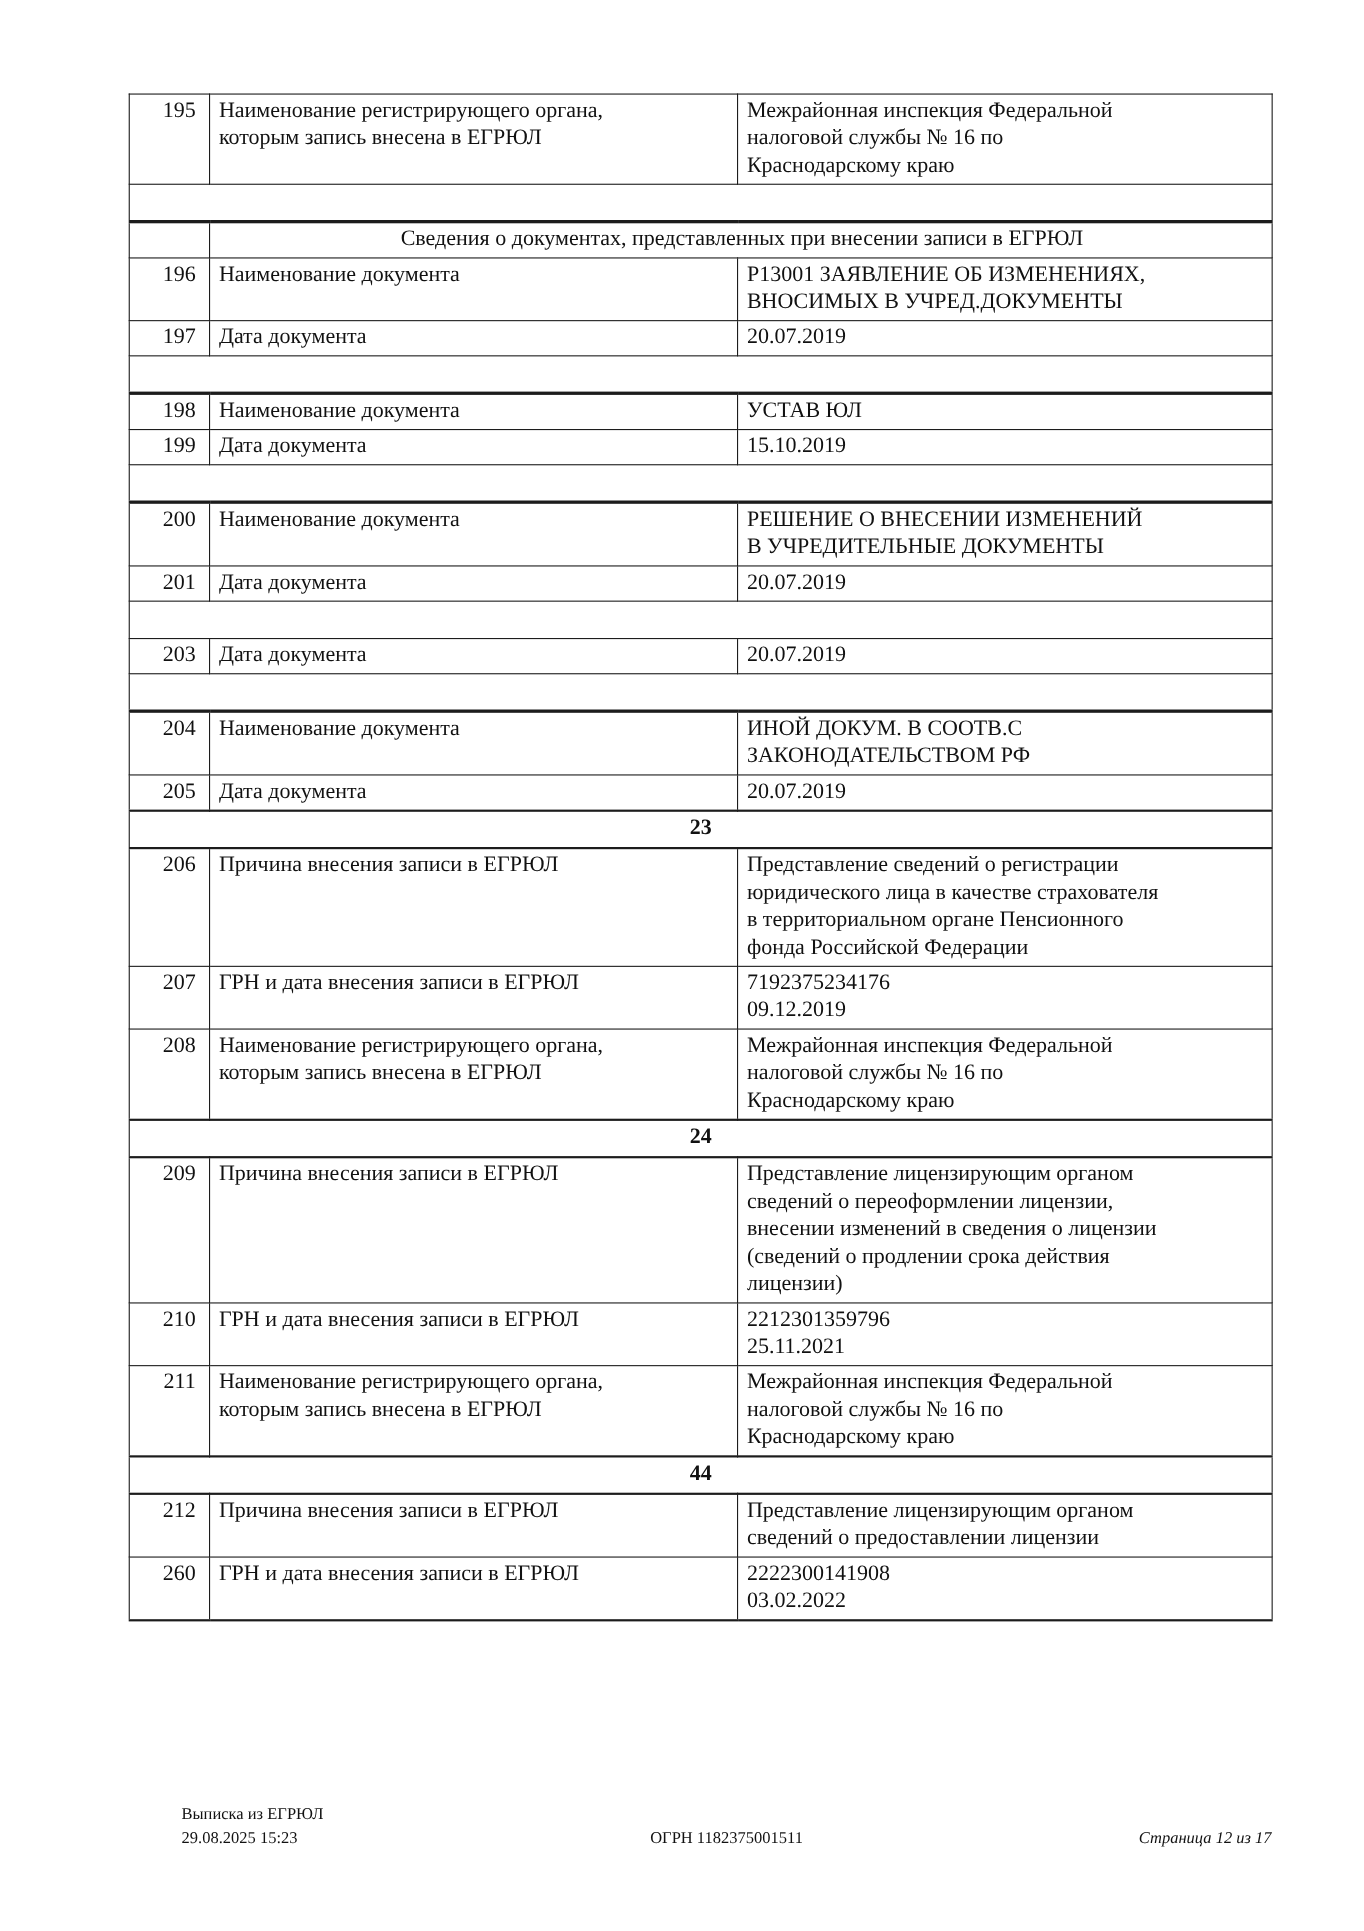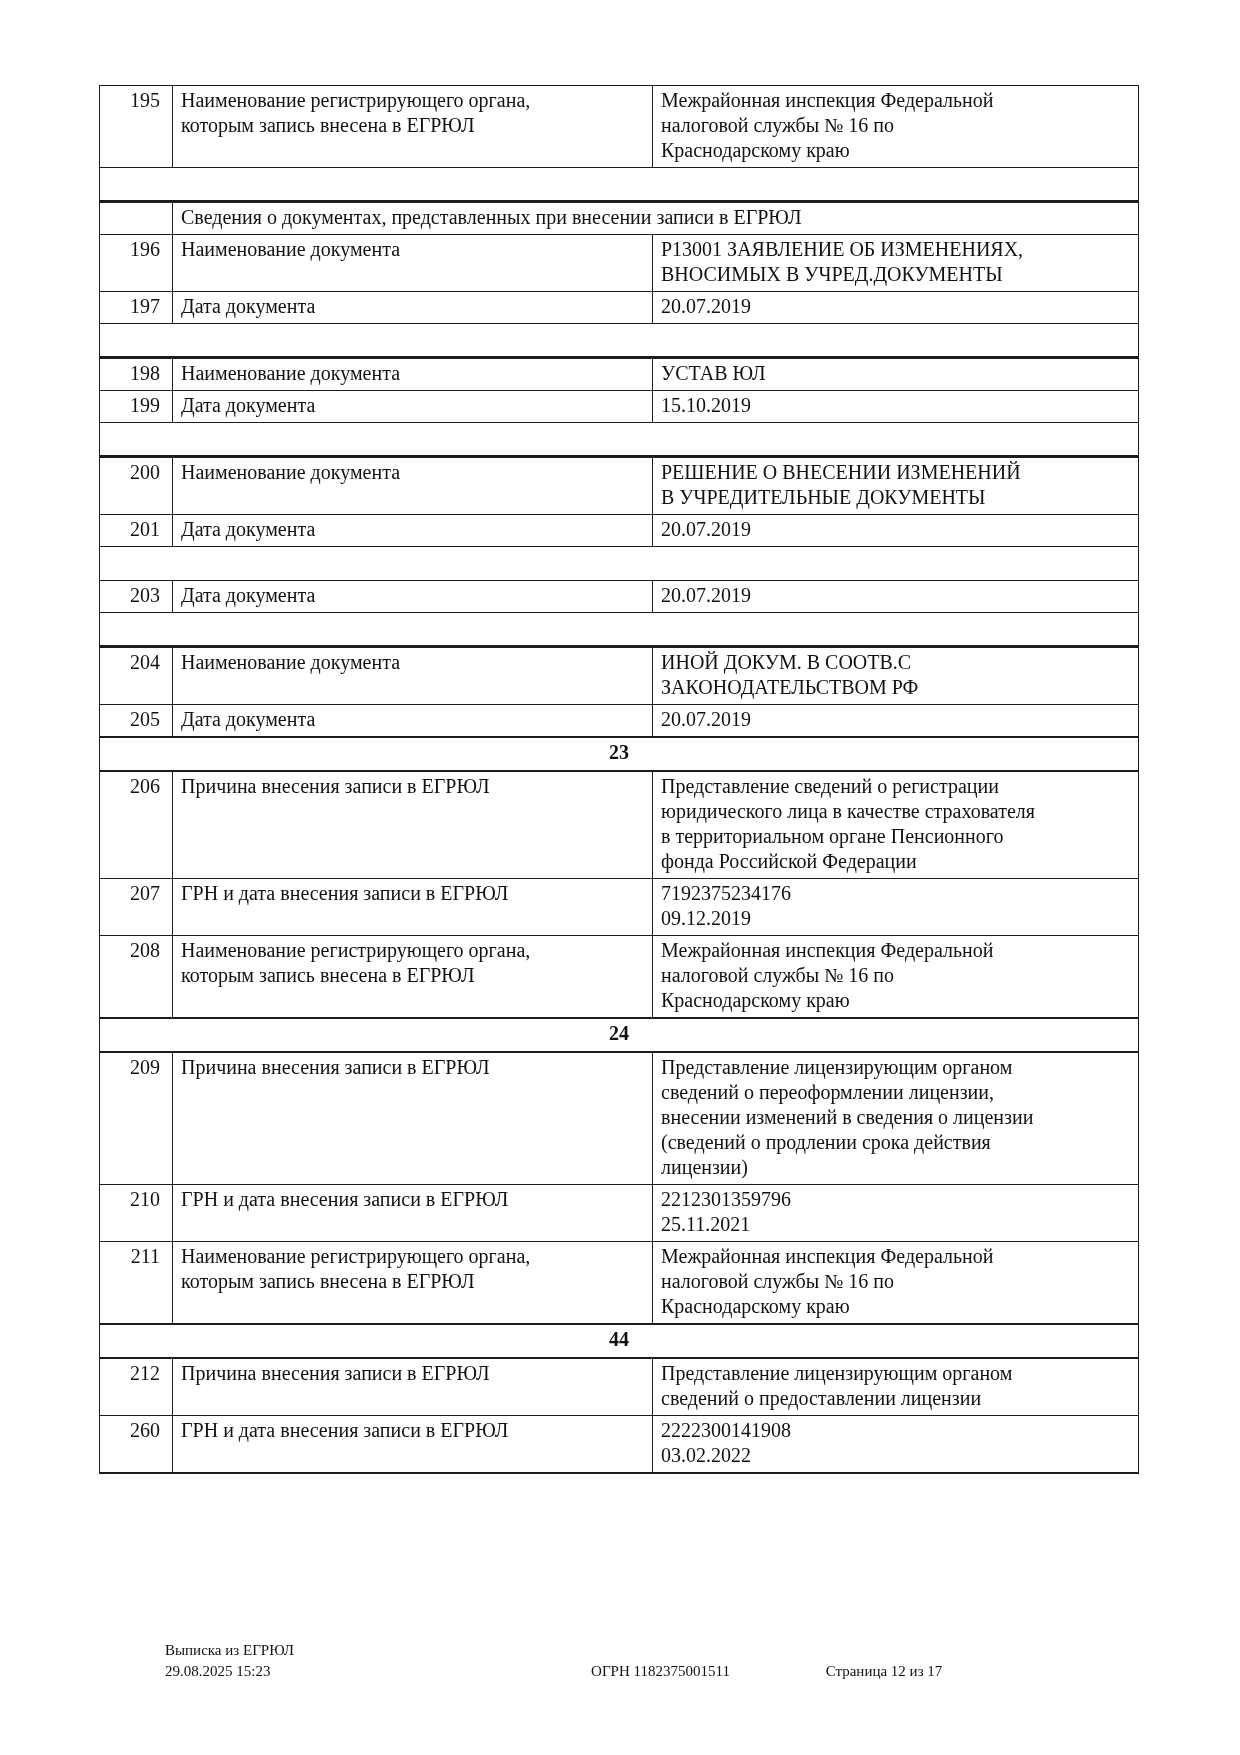--- a/index.html
+++ b/index.html
@@ -7,21 +7,21 @@
     width: 1240px; height: 1755px;
     background: #ffffff;
     font-family: "Liberation Serif", "DejaVu Serif", serif;
     color: #111111;
     overflow: hidden;
   }
   .page { position: relative; width: 1240px; height: 1755px; }
 
   table.records {
     position: absolute;
-    left: 99px; top: 85px;
+    left: 117px; top: 85px;
     width: 1039px;
     border-collapse: collapse;
     table-layout: fixed;
   }
   col.c-num { width: 73px; }
   col.c-label { width: 480px; }
   col.c-value { width: 486px; }
 
   td {
     border: 1.5px solid #1c1c1c;
@@ -45,34 +45,34 @@
   tr.block-start > td { border-top-width: 3px; }
   tr.section-row > td {
     border-top-width: 2.5px;
     border-bottom-width: 2.5px;
     font-weight: bold;
     text-align: center;
     white-space: normal;
     padding: 2px 6px 5px 6px;
   }
   tr:last-child > td { border-bottom-width: 2.5px; }
-  td.subheader { white-space: normal; }
+  td.subheader { white-space: normal; text-align: center; }
 
   .footer {
     position: absolute;
     left: 117px; top: 1640px;
     width: 1039px;
     display: flex;
     align-items: flex-end;
     font-size: 15px;
     line-height: 21px;
   }
   .footer .f-left  { flex: 1; text-align: left; margin-left: 48px; }
   .footer .f-center{ flex: 1; text-align: center; }
-  .footer .f-right { flex: 1; text-align: left; }
+  .footer .f-right { flex: 1; text-align: right; font-style: italic; }
 </style>
 </head>
 <body>
 
 <div class="page">
 
   <table class="records">
     <colgroup>
       <col class="c-num">
       <col class="c-label">

